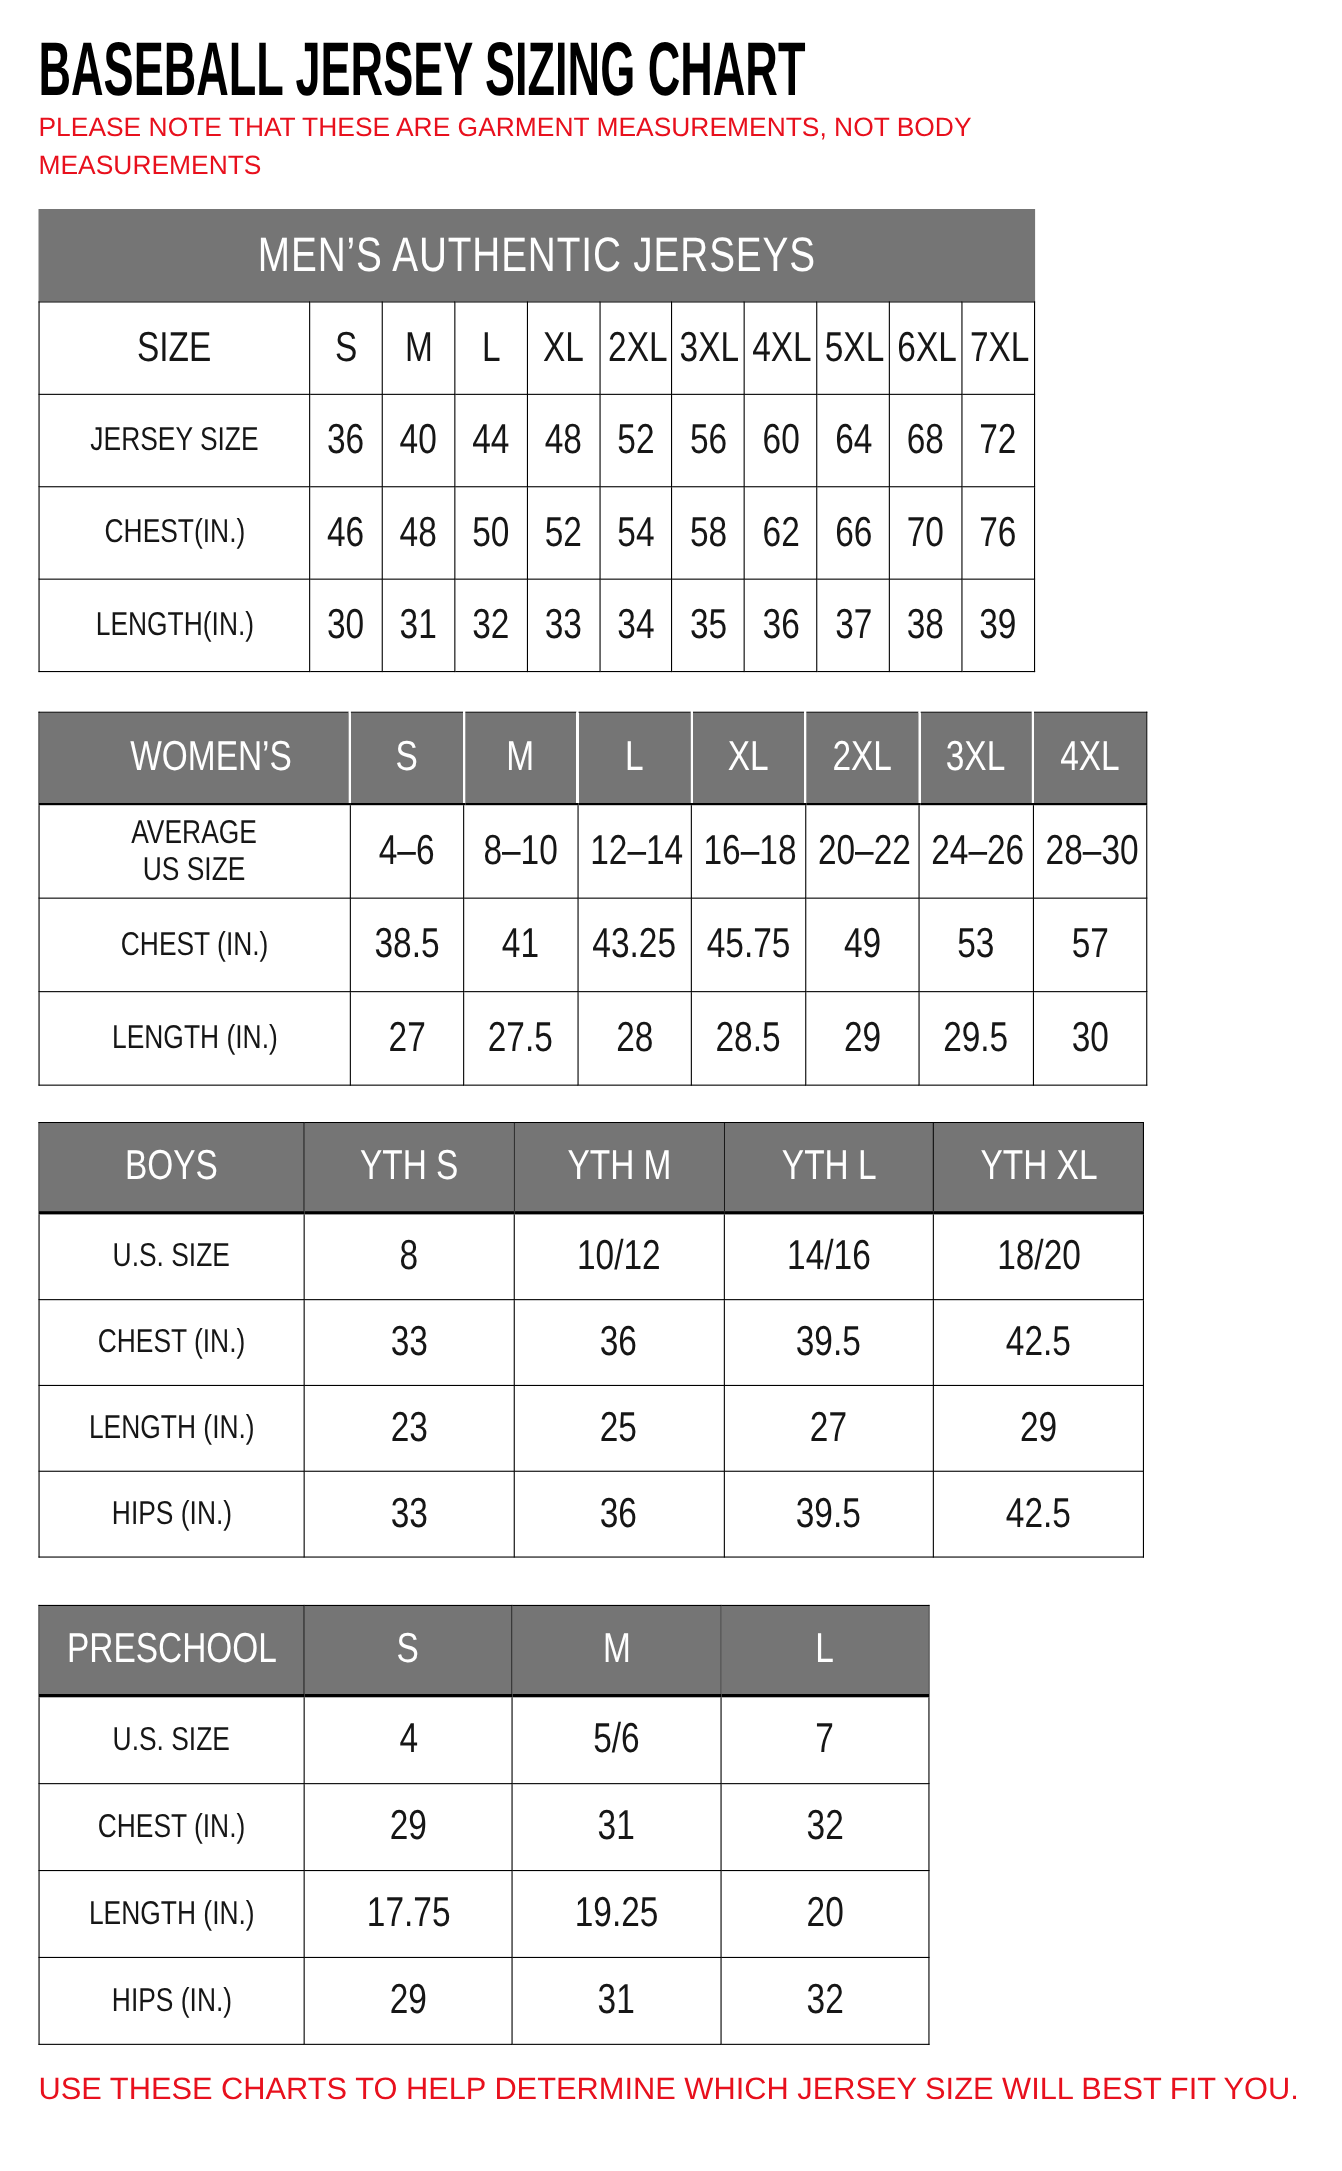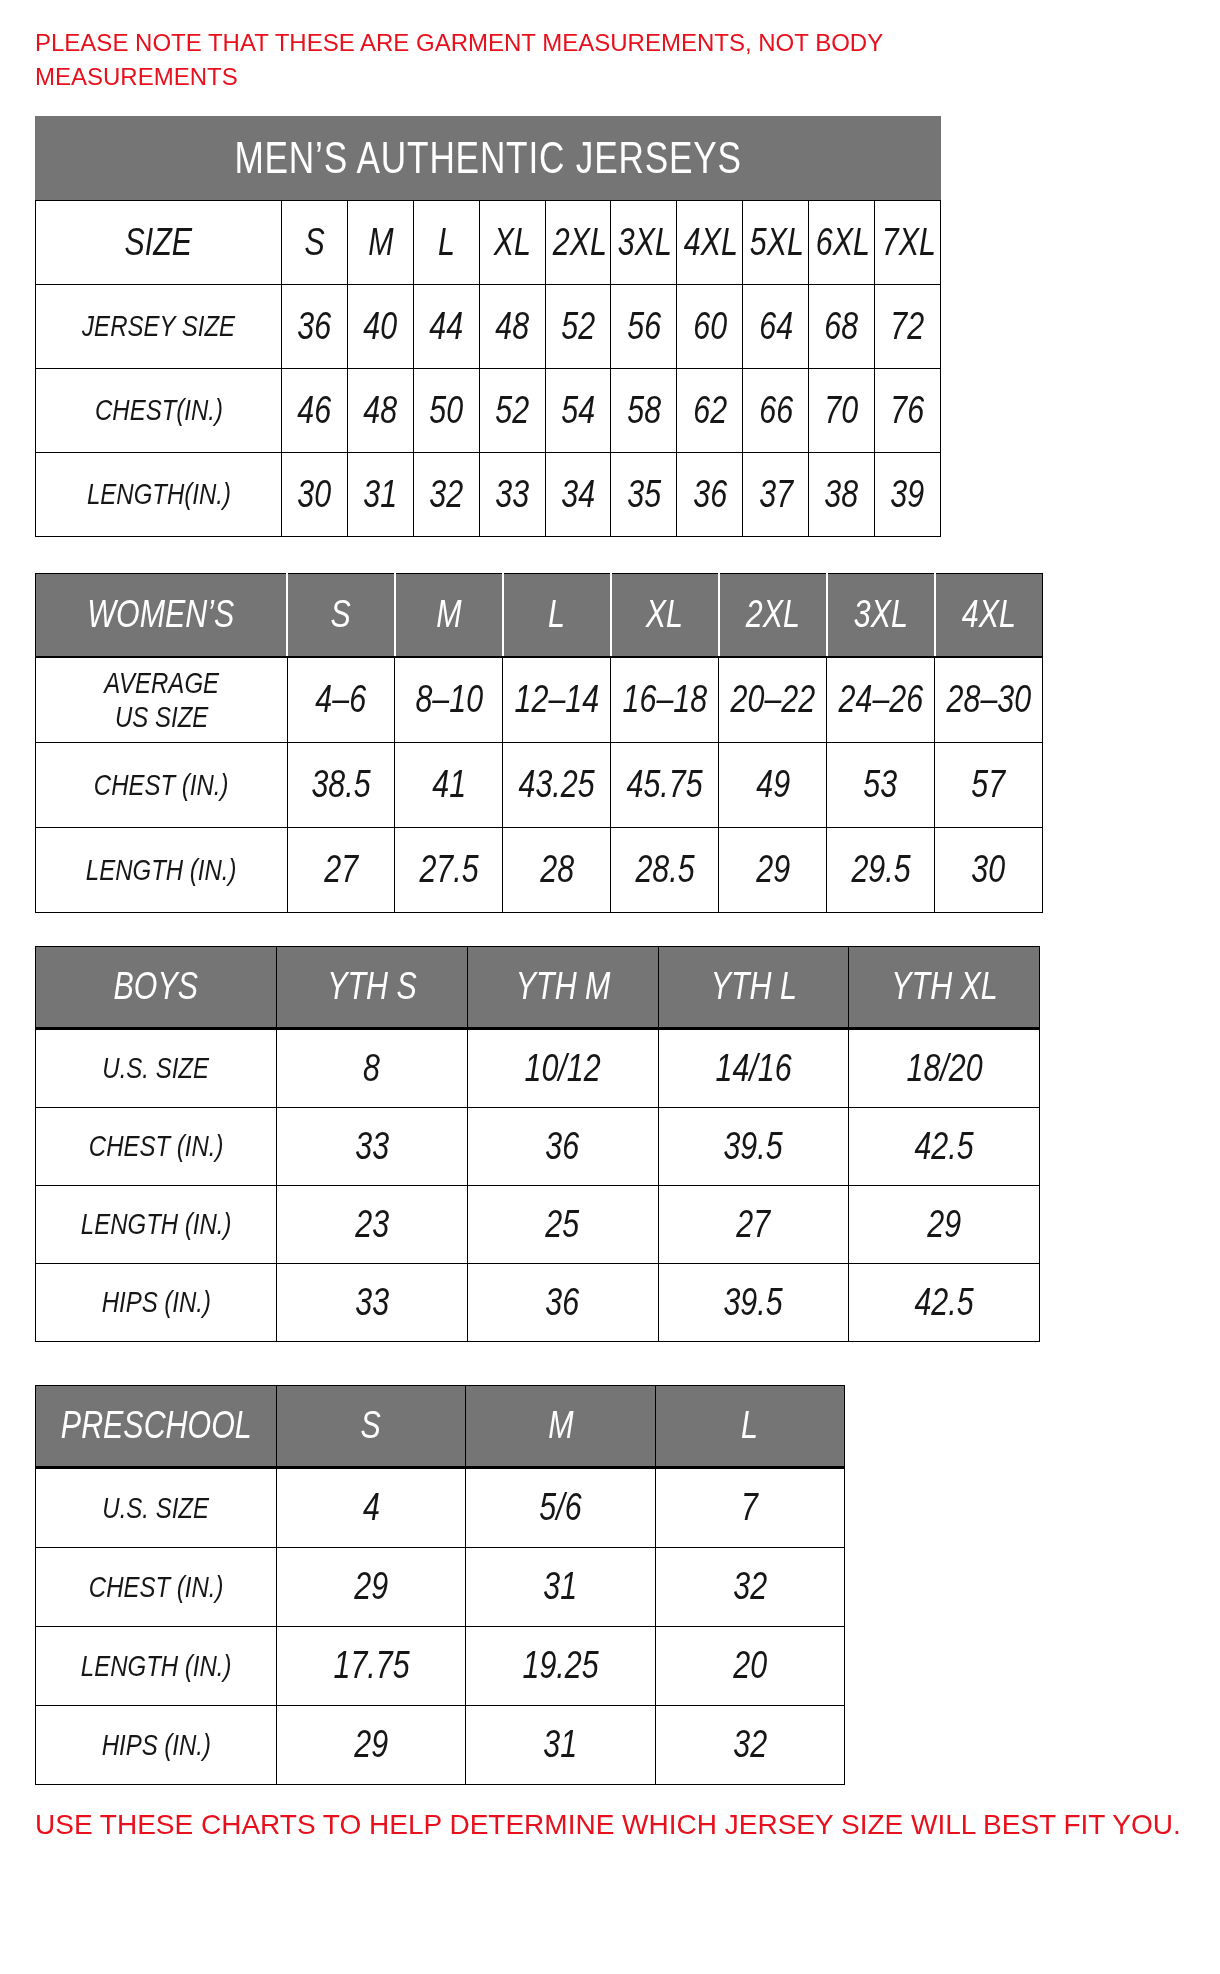--- a/index.html
+++ b/index.html
@@ -60,21 +60,20 @@
   .banner .cz {
     color: #ffffff;
     font-size: 44px;
     letter-spacing: 1px;
   }
 
   .tblock table {
     border-collapse: collapse;
     table-layout: fixed;
     width: 100%;
-    font-style: italic;
   }
   .tblock th, .tblock td {
     border: 1px solid #000;
     text-align: center;
     vertical-align: middle;
     padding: 0;
     overflow: hidden;
   }
   .cz {
     display: inline-block;
@@ -110,30 +109,31 @@
     color: #ffffff;
     font-weight: normal;
   }
   
   .w-womens thead th {
     border-left: 2px solid #fff;
     border-right: 2px solid #fff;
     border-top: 1px solid #000;
     border-bottom: 2px solid #000;
   }
-  .w-womens thead th:first-child { border-left: 1px solid #000; }
+  .w-womens thead th:first-child { border-left: 1px solid #000; padding-left: 31px; }
   .w-womens thead th:last-child  { border-right: 1px solid #000; }
   
   .w-boys thead th, .w-preschool thead th { border-bottom: 3px solid #000000; }
 </style>
 </head>
 <body>
 
 <div class="page">
 
+  <h1 class="title"><span class="tz">BASEBALL JERSEY SIZING CHART</span></h1>
 
   <p class="note">PLEASE NOTE THAT THESE ARE GARMENT MEASUREMENTS, NOT BODY MEASUREMENTS</p>
 
   <section class="tblock w-mens">
       <div class="banner">
         <span class="cz">MEN’S AUTHENTIC JERSEYS</span>
       </div>
       <table class="sizing-table">
         <thead>
           <tr>

